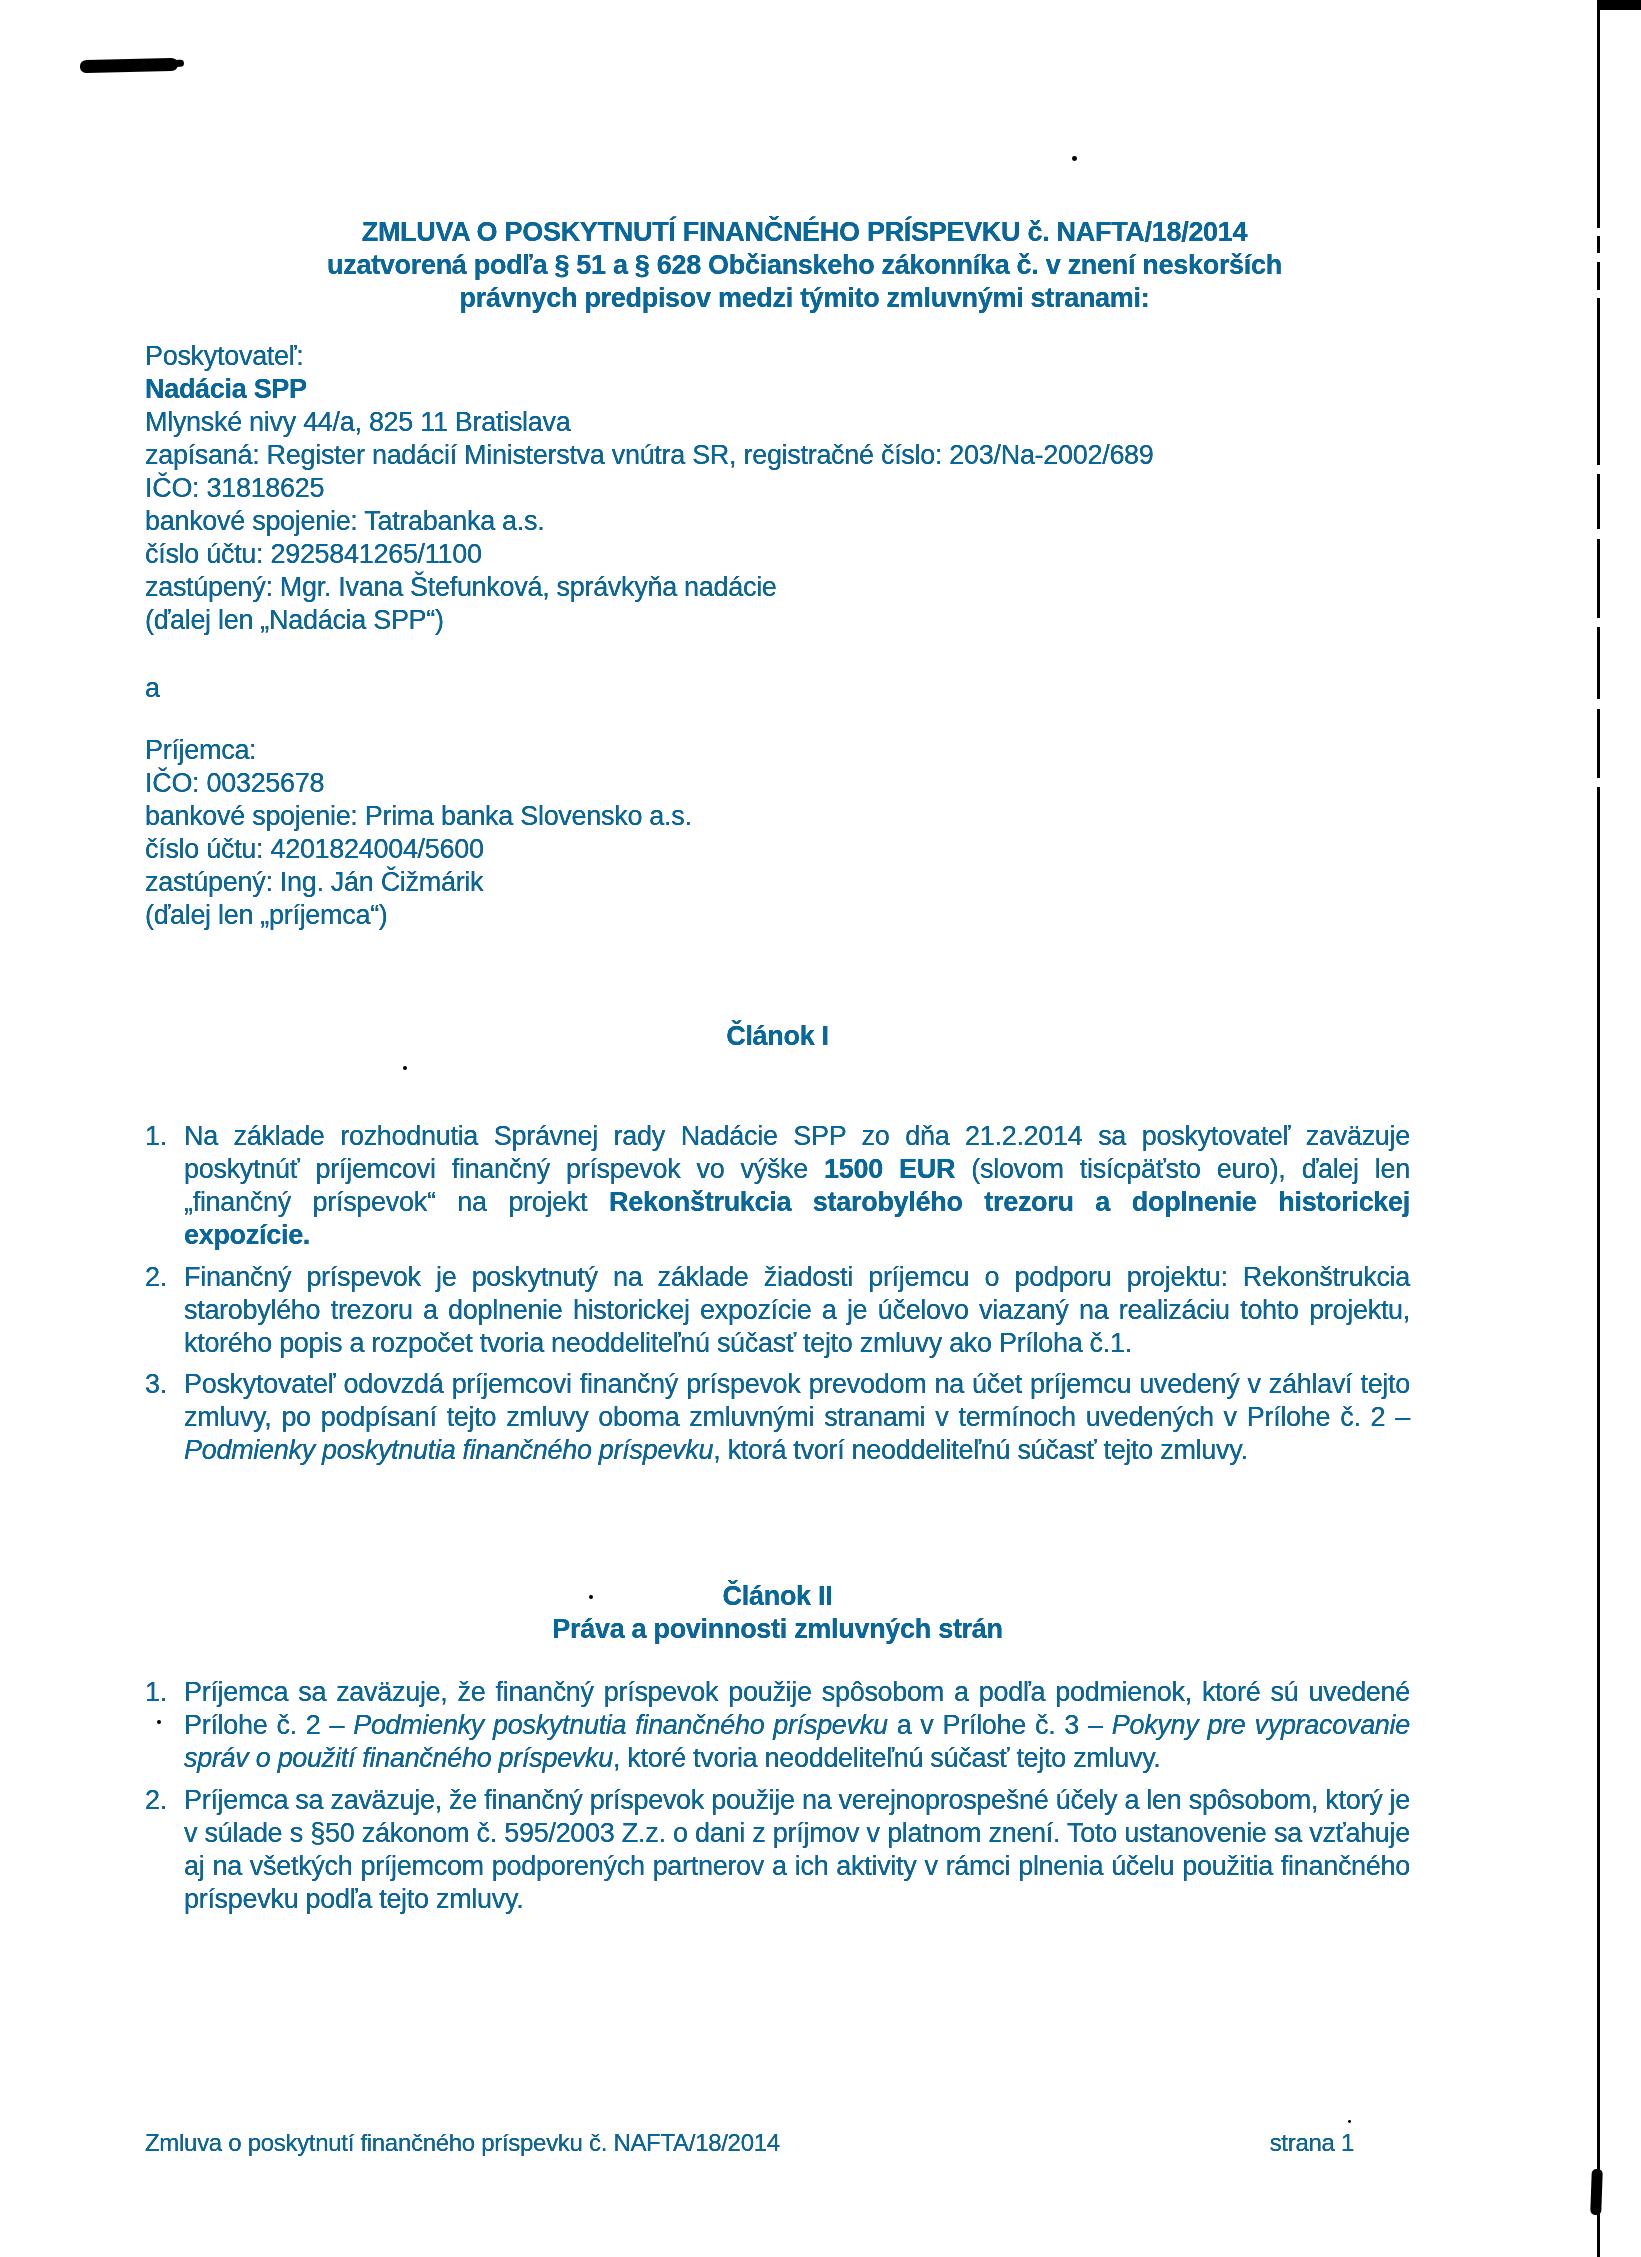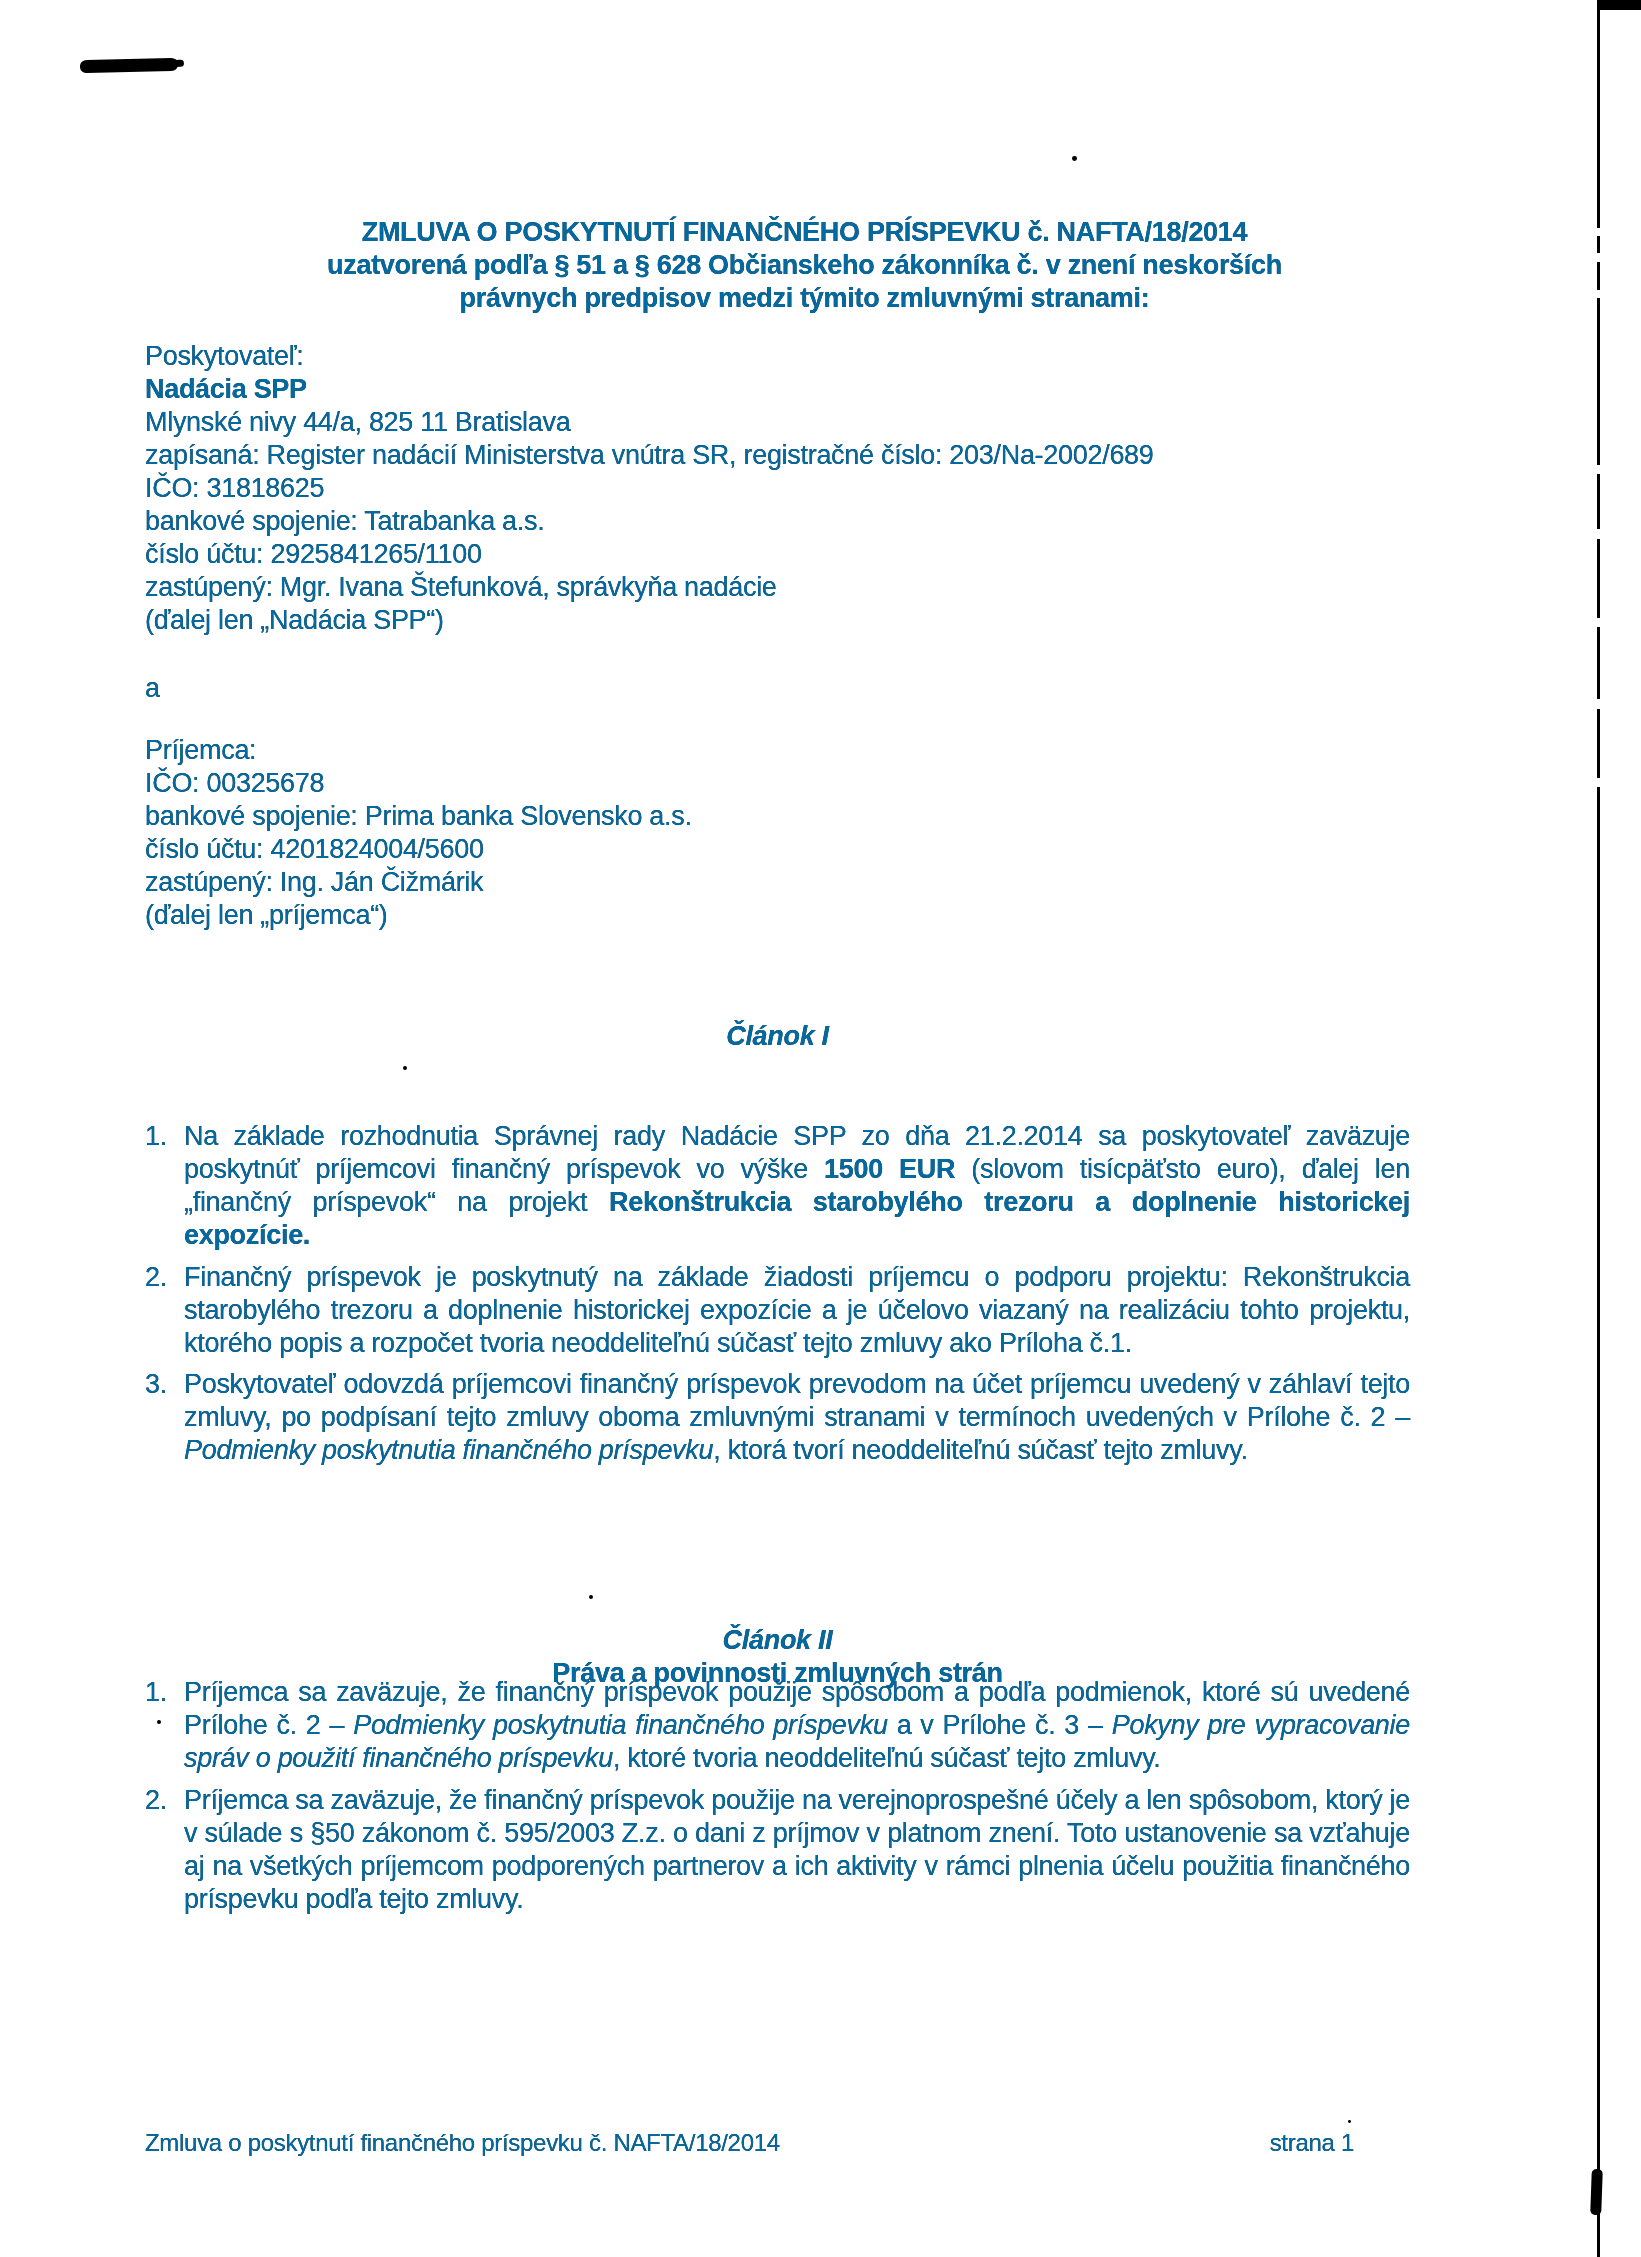--- a/index.html
+++ b/index.html
@@ -13,21 +13,21 @@
     font-size:27px;
     line-height:33px;
     letter-spacing:-0.3px;
     overflow:hidden;
     text-shadow:0 0 0.6px rgba(0,0,0,0.85);
   }
   .block { position:absolute; left:145px; width:1265px; }
   .center { text-align:center; }
   .bold { font-weight:bold; }
   .italic { font-style:italic;margin-top:9px; }
-  .bold-italic { font-weight:bold; font-style:italic; }
+  .bold-italic { font-weight:bold; }
   .li { display:flex; margin-bottom:8.7px; }
   .num { flex:0 0 39px; }
   .itxt { flex:1 1 auto; text-align:justify; }
   .footer-row { display:flex; justify-content:space-between; font-size:24px; padding-right:56px; }
   
   .artifact { position:absolute; background:#000; }
   .mark-top-left { left:80px; top:59px; width:98px; height:12.6px; border-radius:6.8px/5.8px; transform:rotate(-1.4deg); }
   .mark-top-left::after { content:""; position:absolute; right:-5.8px; top:1.9px; width:9.7px; height:6.8px; background:#000; border-radius:0 3.9px 3.9px 0; }
   .edge-line { left:1597px; top:0; width:2.9px; height:2257px; }
   .edge-cap { left:1597px; top:0; width:44px; height:9.7px; }
@@ -99,21 +99,21 @@
     <div class="li">
       <span class="num">2.</span>
       <div class="itxt">Finančný príspevok je poskytnutý na základe žiadosti príjemcu o podporu projektu: Rekonštrukcia starobylého trezoru a doplnenie historickej expozície a je účelovo viazaný na realizáciu tohto projektu, ktorého popis a rozpočet tvoria neoddeliteľnú súčasť tejto zmluvy ako Príloha č.1.</div>
     </div>
     <div class="li">
       <span class="num">3.</span>
       <div class="itxt"><span>Poskytovateľ odovzdá príjemcovi finančný príspevok prevodom na účet príjemcu uvedený v záhlaví tejto zmluvy, po podpísaní tejto zmluvy oboma zmluvnými stranami v termínoch uvedených v Prílohe č. 2 – </span><span class="italic">Podmienky poskytnutia finančného príspevku</span><span>, ktorá tvorí neoddeliteľnú súčasť tejto zmluvy.</span></div>
     </div>
   </section>
 
-  <section class="block center" style="top:1624px">
+  <section class="block center" style="top:1580px">
     <div class="bold-italic">Článok II</div>
     <div class="bold">Práva a povinnosti zmluvných strán</div>
   </section>
 
   <section class="block" style="top:1676px">
     <div class="li">
       <span class="num">1.</span>
       <div class="itxt"><span>Príjemca sa zaväzuje, že finančný príspevok použije spôsobom a podľa podmienok, ktoré sú uvedené Prílohe č. 2 – </span><span class="italic">Podmienky poskytnutia finančného príspevku</span><span> a v Prílohe č. 3 – </span><span class="italic">Pokyny pre vypracovanie správ o použití finančného príspevku</span><span>, ktoré tvoria neoddeliteľnú súčasť tejto zmluvy.</span></div>
     </div>
     <div class="li">

